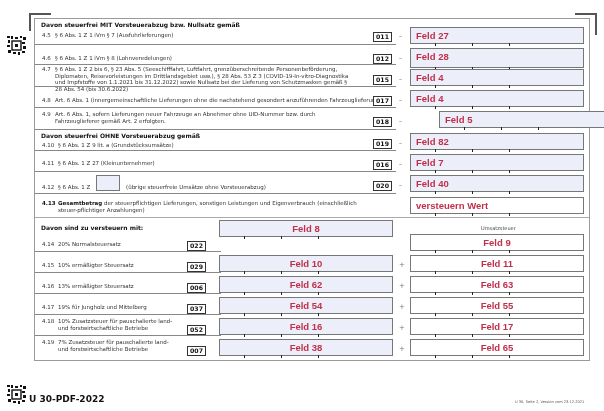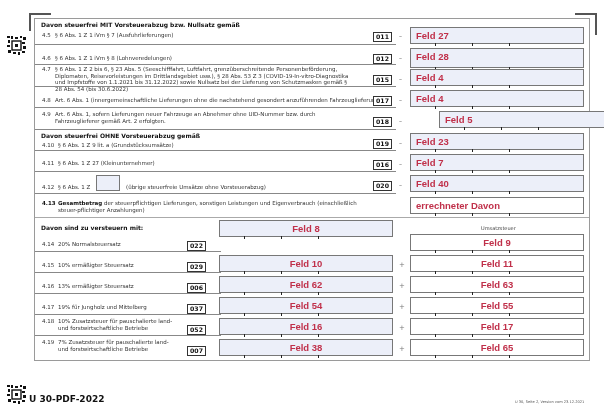--- a/index.html
+++ b/index.html
@@ -130,21 +130,21 @@
 <div class="field" style="left:410px; top:111px; width:174px; height:17px;margin-left:29px;"><span>Feld 5</span><i class="tick" style="left:24px"></i><i class="tick" style="left:61px"></i><i class="tick" style="left:98px"></i></div>
 
 <div class="heading" style="left:41px; top:132px;">Davon steuerfrei OHNE Vorsteuerabzug gemäß</div>
 
 <div class="row" style="top:130px; height:21px;">
   <span class="num" style="top:12px;">4.10</span>
   <span class="lbl wide" style="top:12px;">§ 6 Abs. 1 Z 9 lit. a (Grundstücksumsätze)</span>
 </div>
 <div class="code" style="left:373px; top:139px;">019</div>
 <div class="dash" style="left:399px; top:139px;">–</div>
-<div class="field" style="left:410px; top:133px; width:174px; height:17px;"><span>Feld 23</span><i class="tick" style="left:24px"></i><i class="tick" style="left:61px"></i><i class="tick" style="left:98px"></i></div>
+<div class="field" style="left:410px; top:133px; width:174px; height:17px;"><span>Feld 82</span><i class="tick" style="left:24px"></i><i class="tick" style="left:61px"></i><i class="tick" style="left:98px"></i></div>
 
 <div class="row" style="top:151px; height:21px;">
   <span class="num" style="top:9px;">4.11</span>
   <span class="lbl wide" style="top:9px;">§ 6 Abs. 1 Z 27 (Kleinunternehmer)</span>
 </div>
 <div class="code" style="left:373px; top:160px;">016</div>
 <div class="dash" style="left:399px; top:160px;">–</div>
 <div class="field" style="left:410px; top:154px; width:174px; height:17px;"><span>Feld 7</span><i class="tick" style="left:24px"></i><i class="tick" style="left:61px"></i><i class="tick" style="left:98px"></i></div>
 
 <div class="row" style="top:172px; height:22px;">
@@ -154,21 +154,21 @@
 </div>
 <div class="smallbox" style="left:96px; top:175px;"><span></span></div>
 <div class="code" style="left:373px; top:181px;">020</div>
 <div class="dash" style="left:399px; top:181px;">–</div>
 <div class="field" style="left:410px; top:175px; width:174px; height:17px;"><span>Feld 40</span><i class="tick" style="left:24px"></i><i class="tick" style="left:61px"></i><i class="tick" style="left:98px"></i></div>
 
 <div class="row full" style="top:194px; height:24px; border-bottom-color:#aaa;">
   <span class="num" style="top:6px; font-weight:bold; color:#111;">4.13</span>
   <span class="lbl wide" style="top:6px; width:300px;"><b style="color:#111;">Gesamtbetrag</b> <span>der steuerpflichtigen Lieferungen, sonstigen Leistungen und Eigenverbrauch (einschließlich steuer-pflichtiger Anzahlungen)</span></span>
 </div>
-<div class="field white" style="left:410px; top:197px; width:174px; height:17px;"><span>errechneter Davon</span><i class="tick" style="left:24px"></i><i class="tick" style="left:61px"></i><i class="tick" style="left:98px"></i></div>
+<div class="field white" style="left:410px; top:197px; width:174px; height:17px;"><span>versteuern Wert</span><i class="tick" style="left:24px"></i><i class="tick" style="left:61px"></i><i class="tick" style="left:98px"></i></div>
 
 <div class="heading" style="left:41px; top:224px;">Davon sind zu versteuern mit:</div>
 <div class="colhead" style="left:267px; top:225px;">Bemessungsgrundlage</div>
 <div class="colhead" style="left:481px; top:225px;">Umsatzsteuer</div>
 
 <div id="sec3rows">
     <div class="row" style="top: 231px; height: 21px; width: 186px;">
       <span class="num" style="top:10px;">4.14</span>
       <span class="lbl wide" style="top:10px;width:120px;">20% Normalsteuersatz</span>
     </div>

